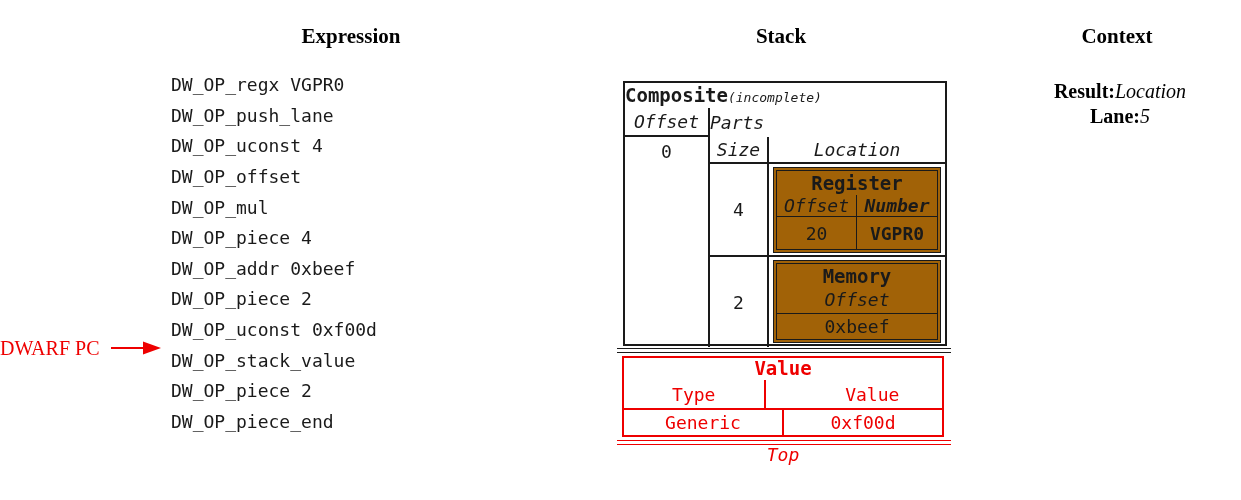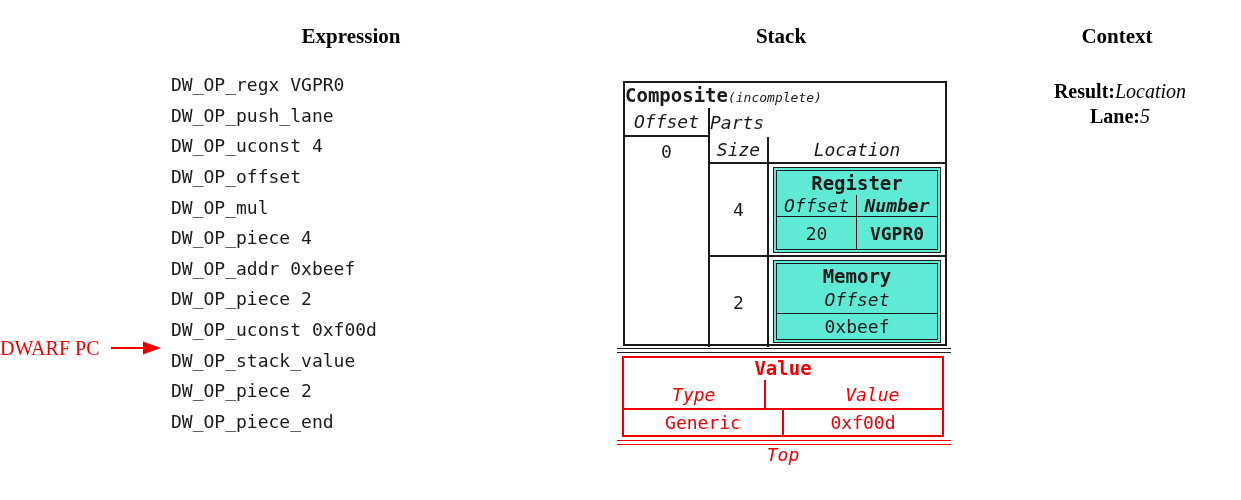--- a/index.html
+++ b/index.html
@@ -74,21 +74,21 @@
   .sizeloc-head{height:27px;display:flex;border-bottom:2px solid var(--ink);font-style:italic;}
   .size-cell{width:59px;border-right:2px solid var(--ink);display:flex;align-items:center;justify-content:center;}
   .loc-cell{flex:1;display:flex;align-items:center;justify-content:center;}
   .part-row{display:flex;}
   .part-row.first{height:93px;border-bottom:2px solid var(--ink);}
   .part-row.second{flex:1;}
 
   
   .subtbl{
     width:168px;border:1.5px solid var(--ink);padding:2px;
-    background:#5eead4;
+    background:#a16207;
   }
   .subtbl-inner{
     border:1.5px solid var(--ink);height:100%;
     display:flex;flex-direction:column;
   }
   .subtbl.register{height:86px;margin:4px auto 3px;}
   .subtbl.memory{height:83px;margin:3px auto 4px;}
   .subtbl-title{text-align:center;font-weight:bold;font-size:19px;}
   .register .subtbl-title{height:24px;line-height:24px;}
   .memory .subtbl-title{height:23px;line-height:24px;}
@@ -112,21 +112,21 @@
 
   
   .value-entry{
     position:absolute;left:622px;top:356px;width:322px;height:81px;
     border:2px solid var(--red);color:var(--red);
     display:flex;flex-direction:column;
     font-size:18px;
   }
   .value-title{height:22px;line-height:21px;text-align:center;font-weight:bold;font-size:19px;}
   .value-row{display:flex;}
-  .value-row.head{height:30px;border-bottom:2px solid var(--red);font-style:italic;gap:37px;}
+  .value-row.head{height:30px;border-bottom:2px solid var(--red);gap:37px;}
   .value-row.vals{flex:1;}
   .value-row > span{flex:1;display:flex;align-items:center;justify-content:center;}
   .value-row > span:first-child{border-right:2px solid var(--red);}
   .top-label{
     position:absolute;left:633px;top:444px;width:300px;
     text-align:center;font-style:italic;font-size:18px;color:var(--red);
   }
 
   
   .context-block{

